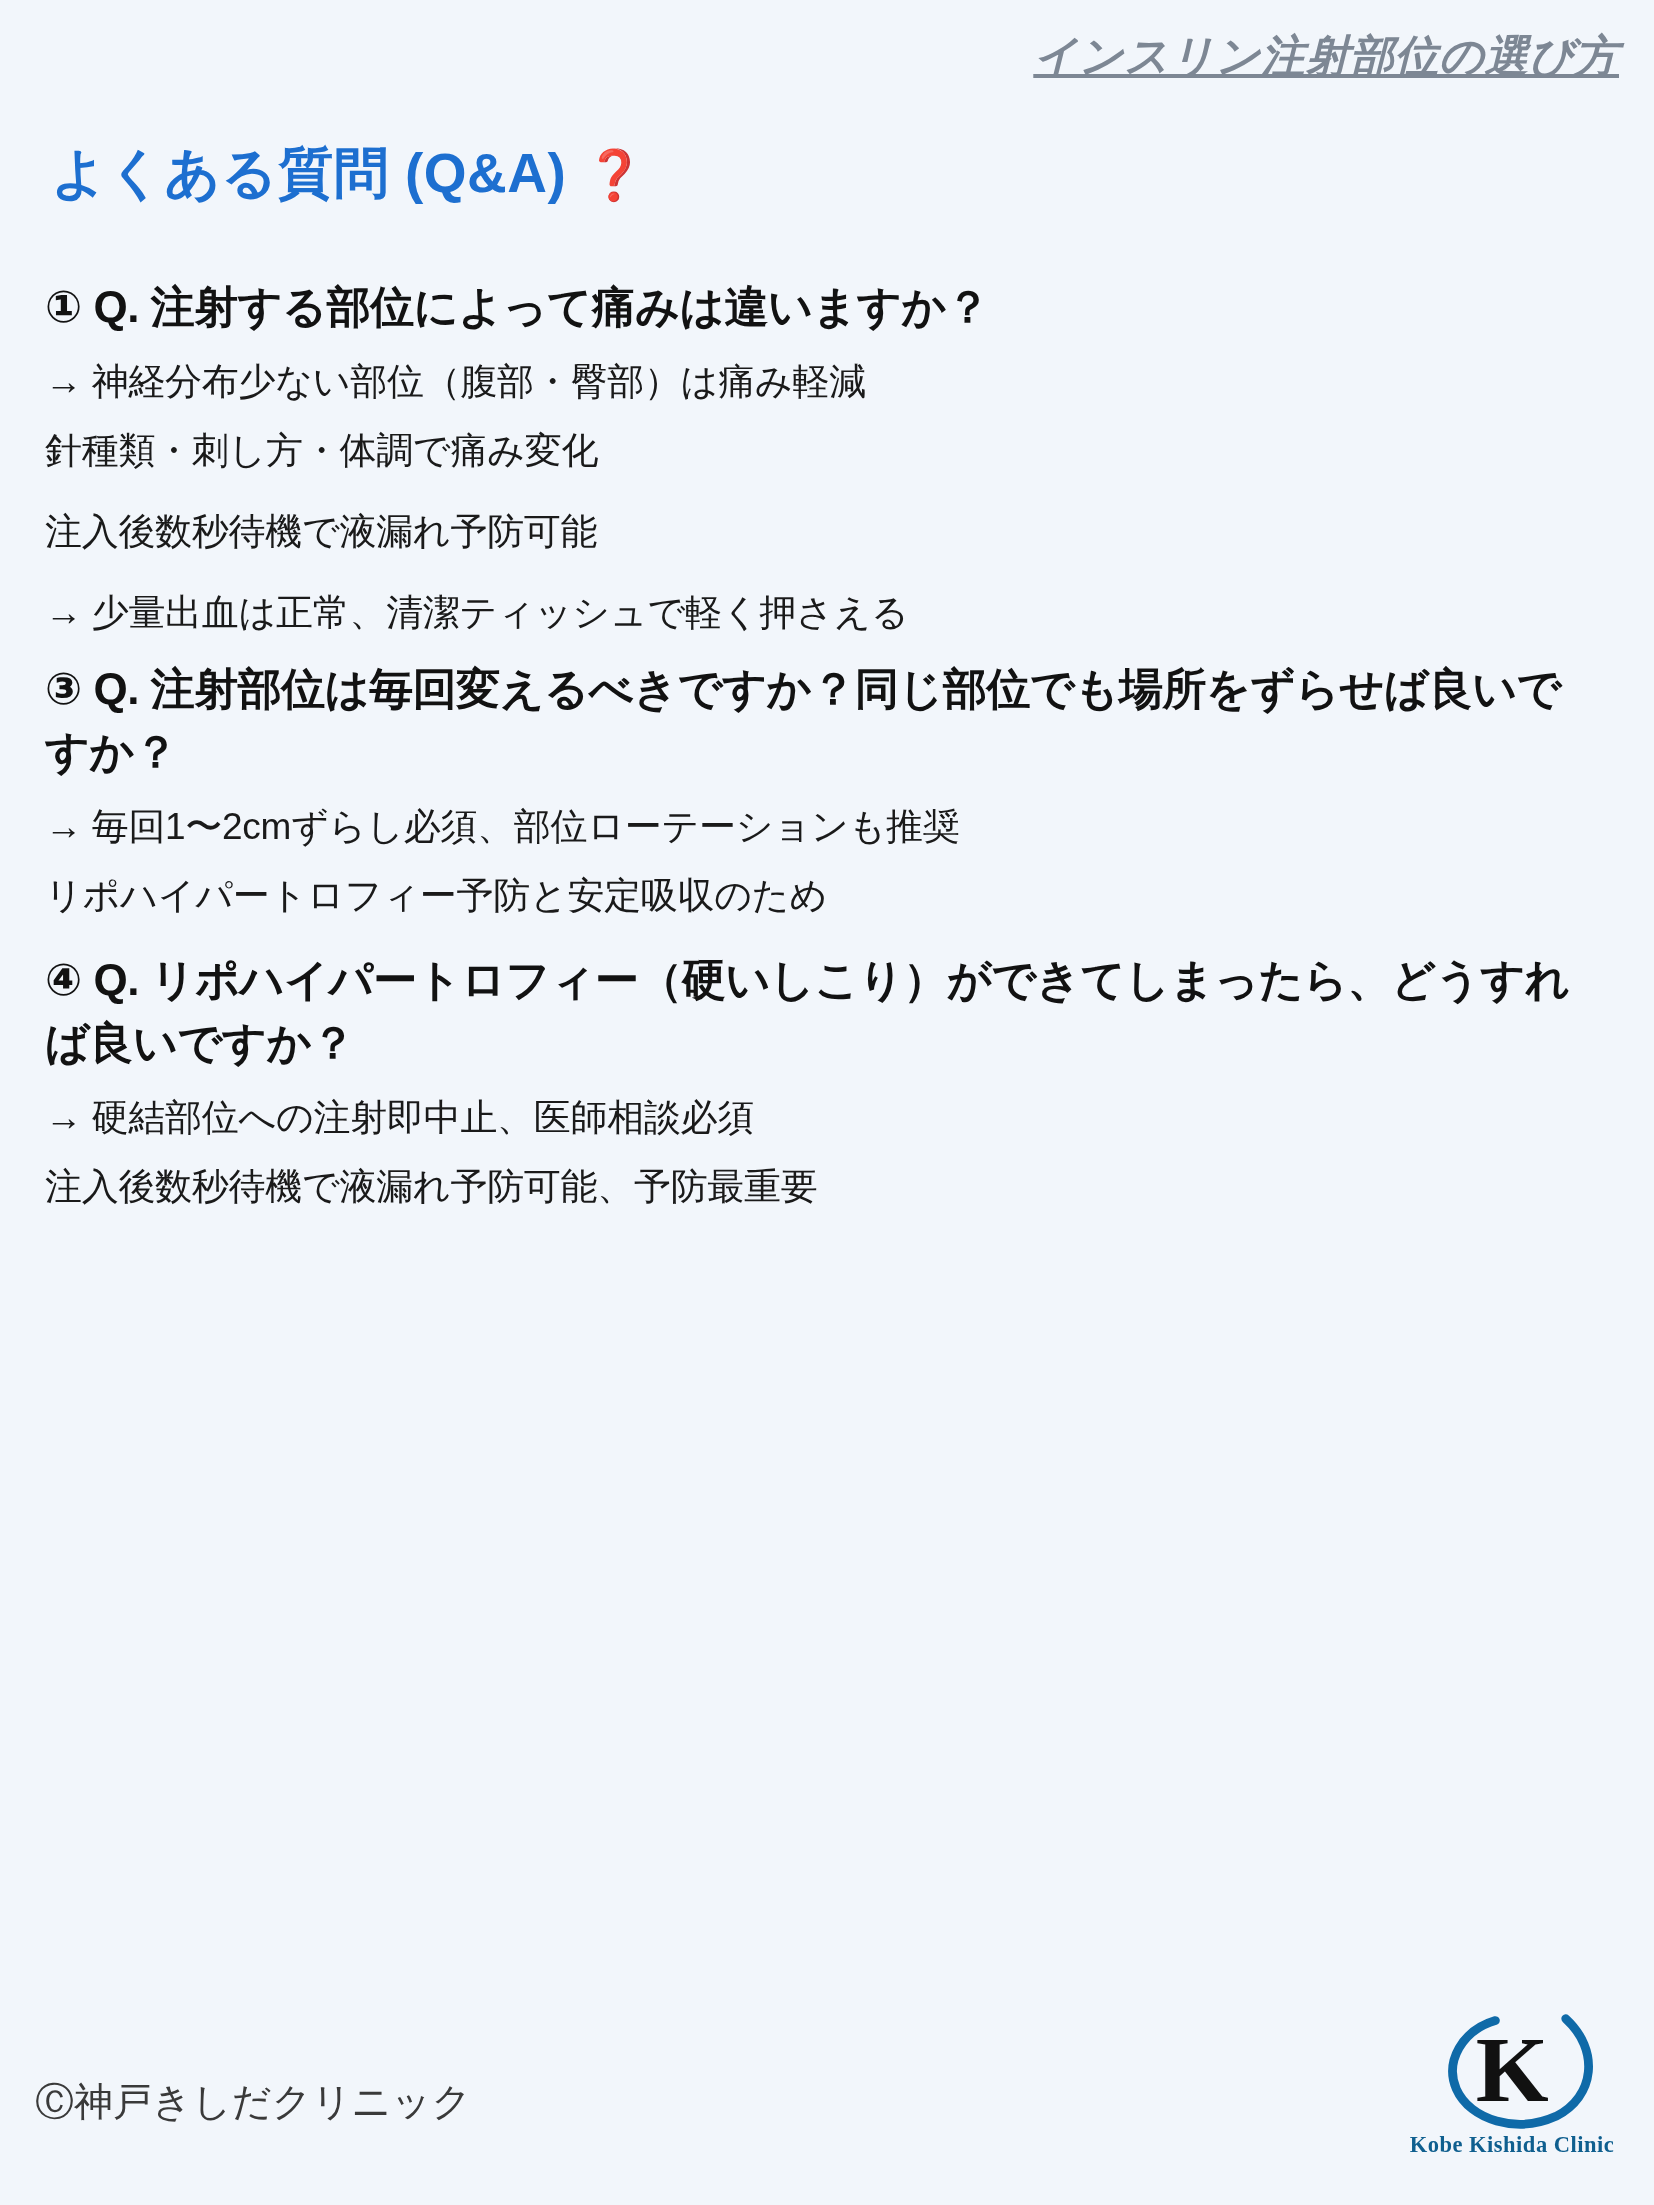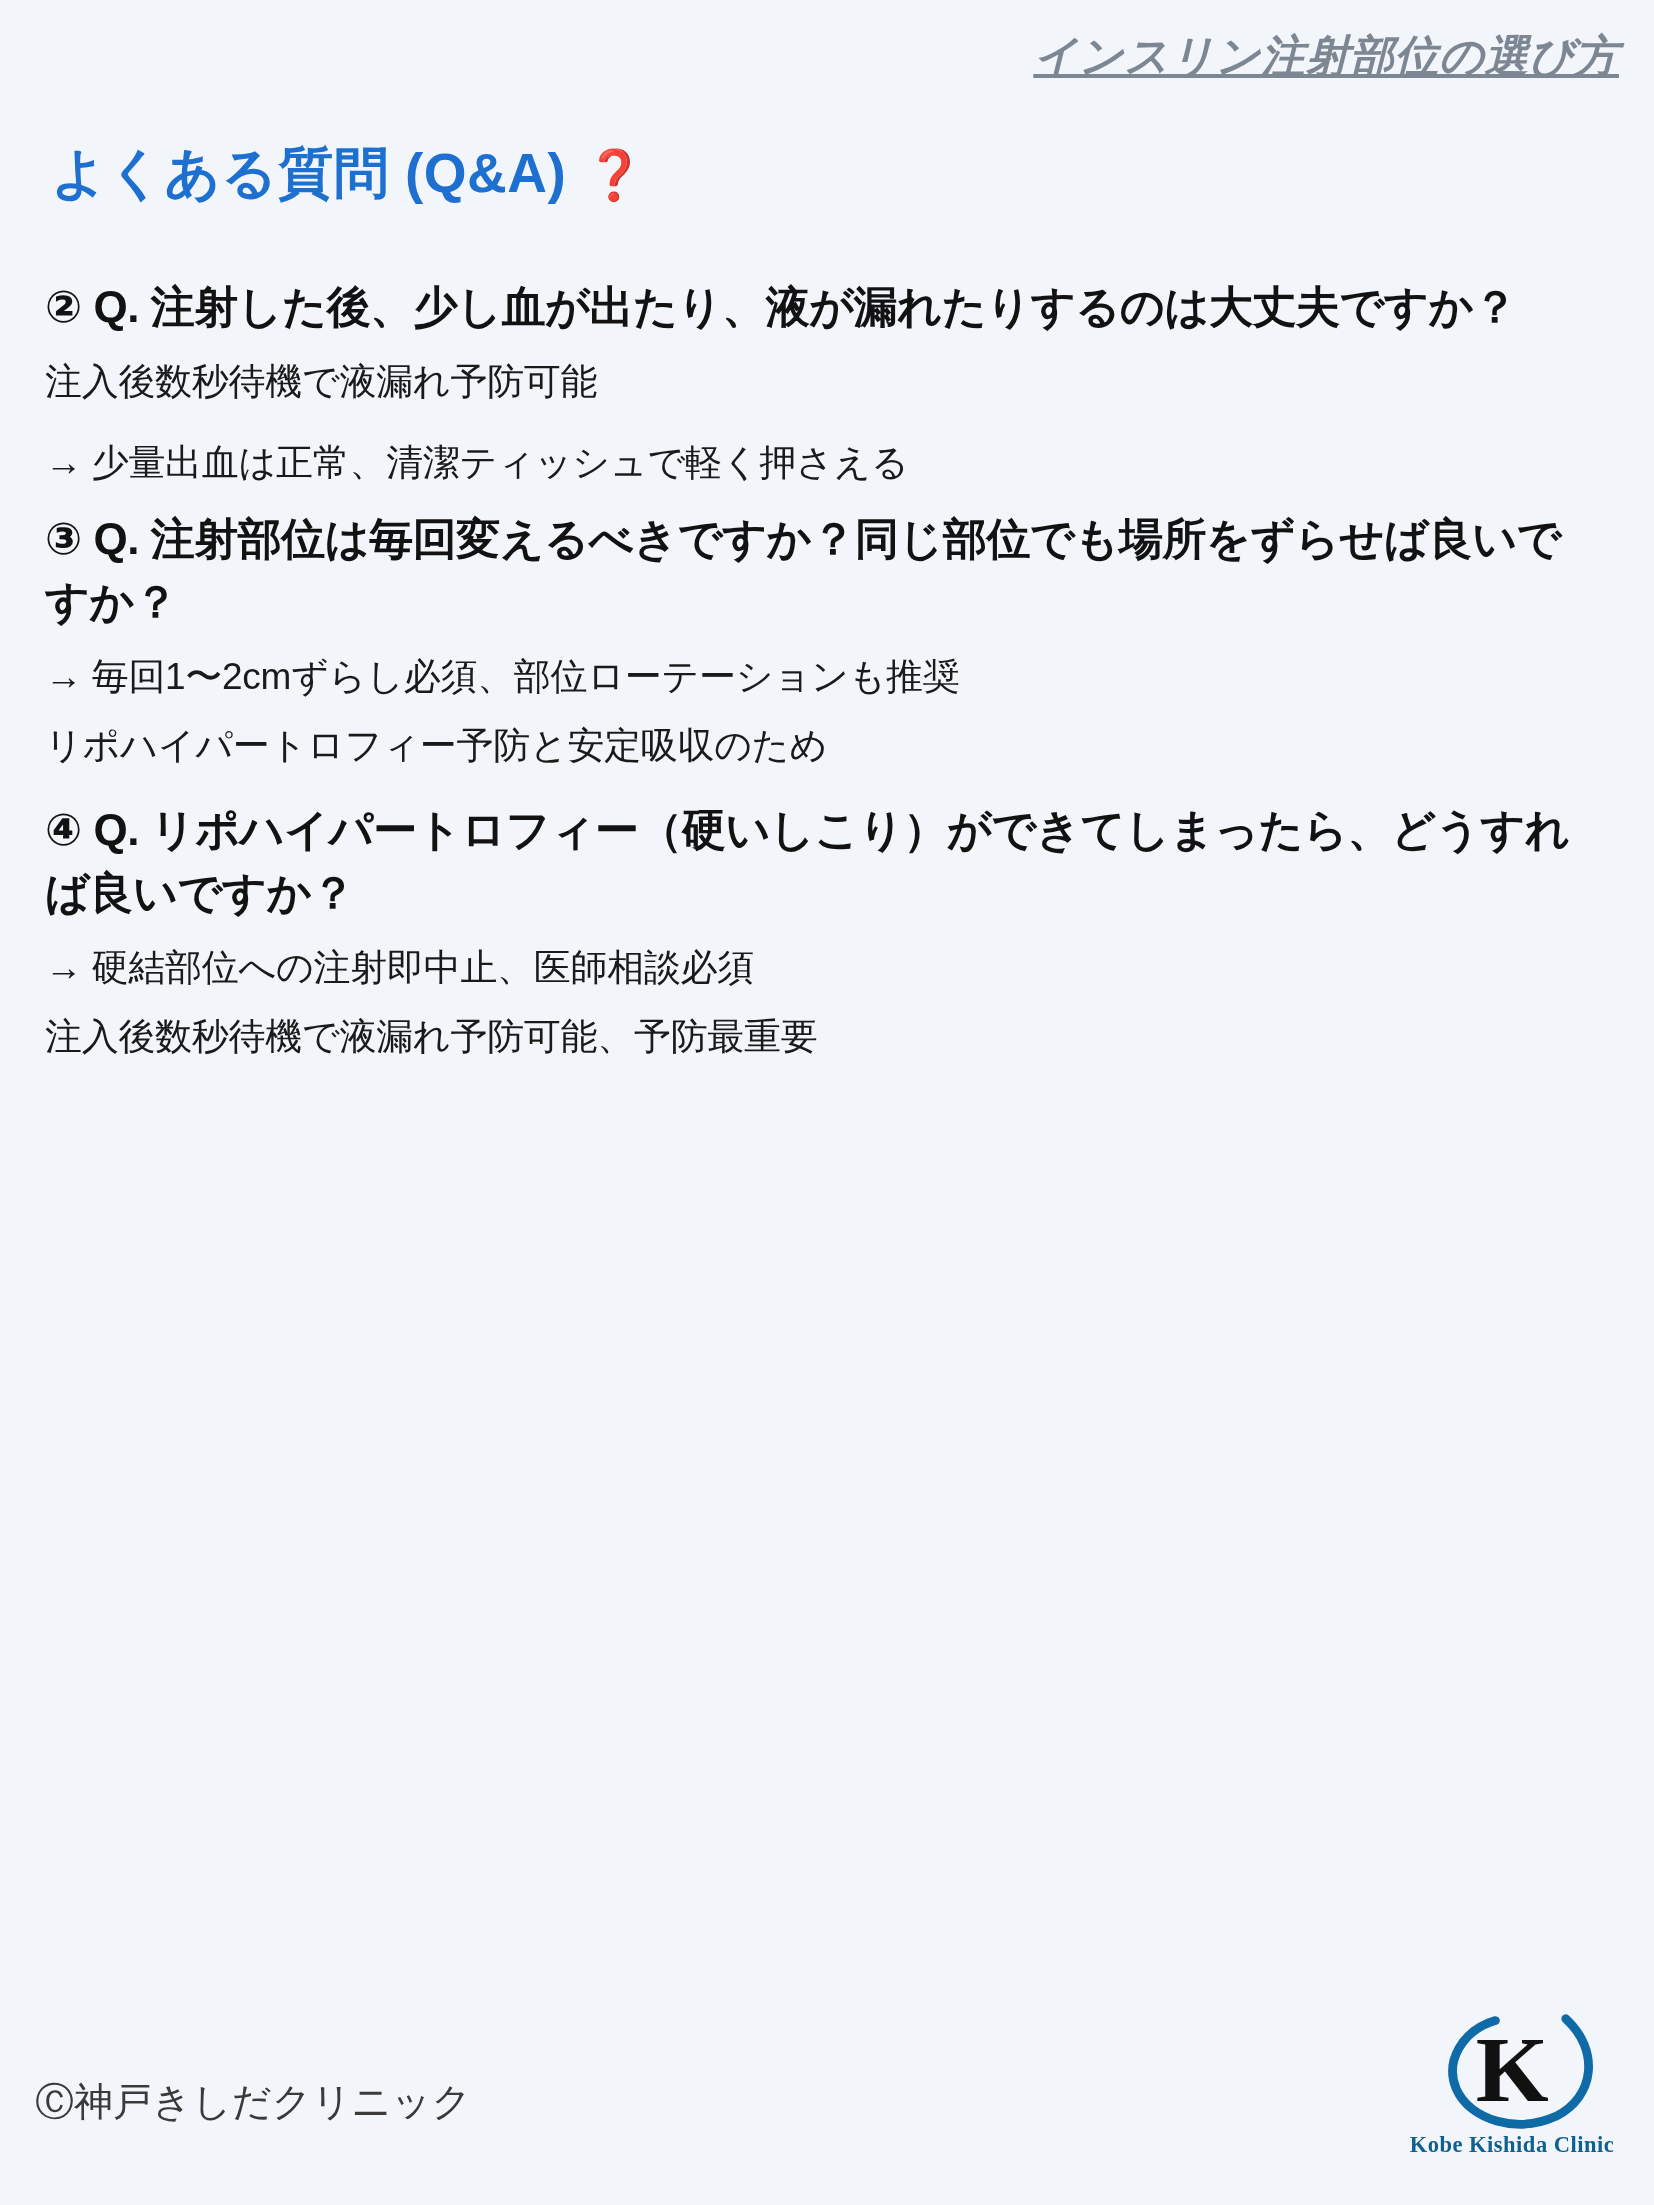--- a/index.html
+++ b/index.html
@@ -129,23 +129,27 @@
 
   <div class="header-title">インスリン注射部位の選び方</div>
 
   <div class="section-heading">
     <span class="heading-text">よくある質問 (Q&amp;A)</span>
     <span class="heading-mark">❓</span>
   </div>
 
   <div class="qa-list">
 
+    <div class="qa-item">
+      <p class="qa-question">① Q. 注射する部位によって痛みは違いますか？</p>
+      <p class="qa-answer-line">→ 神経分布少ない部位（腹部・臀部）は痛み軽減</p>
+      <p class="qa-answer-line second">針種類・刺し方・体調で痛み変化</p>
+    </div>
 
     <div class="qa-item">
-      <p class="qa-question">② Q. 注射した後、少し血が出たり、液が漏れたりするのは大丈夫ですか？</p>
       <p class="qa-answer-line second">注入後数秒待機で液漏れ予防可能</p>
       <p class="qa-answer-line">→ 少量出血は正常、清潔ティッシュで軽く押さえる</p>
     </div>
 
     <div class="qa-item">
       <p class="qa-question">③ Q. 注射部位は毎回変えるべきですか？同じ部位でも場所をずらせば良いですか？</p>
       <p class="qa-answer-line">→ 毎回1〜2cmずらし必須、部位ローテーションも推奨</p>
       <p class="qa-answer-line second">リポハイパートロフィー予防と安定吸収のため</p>
     </div>
 

